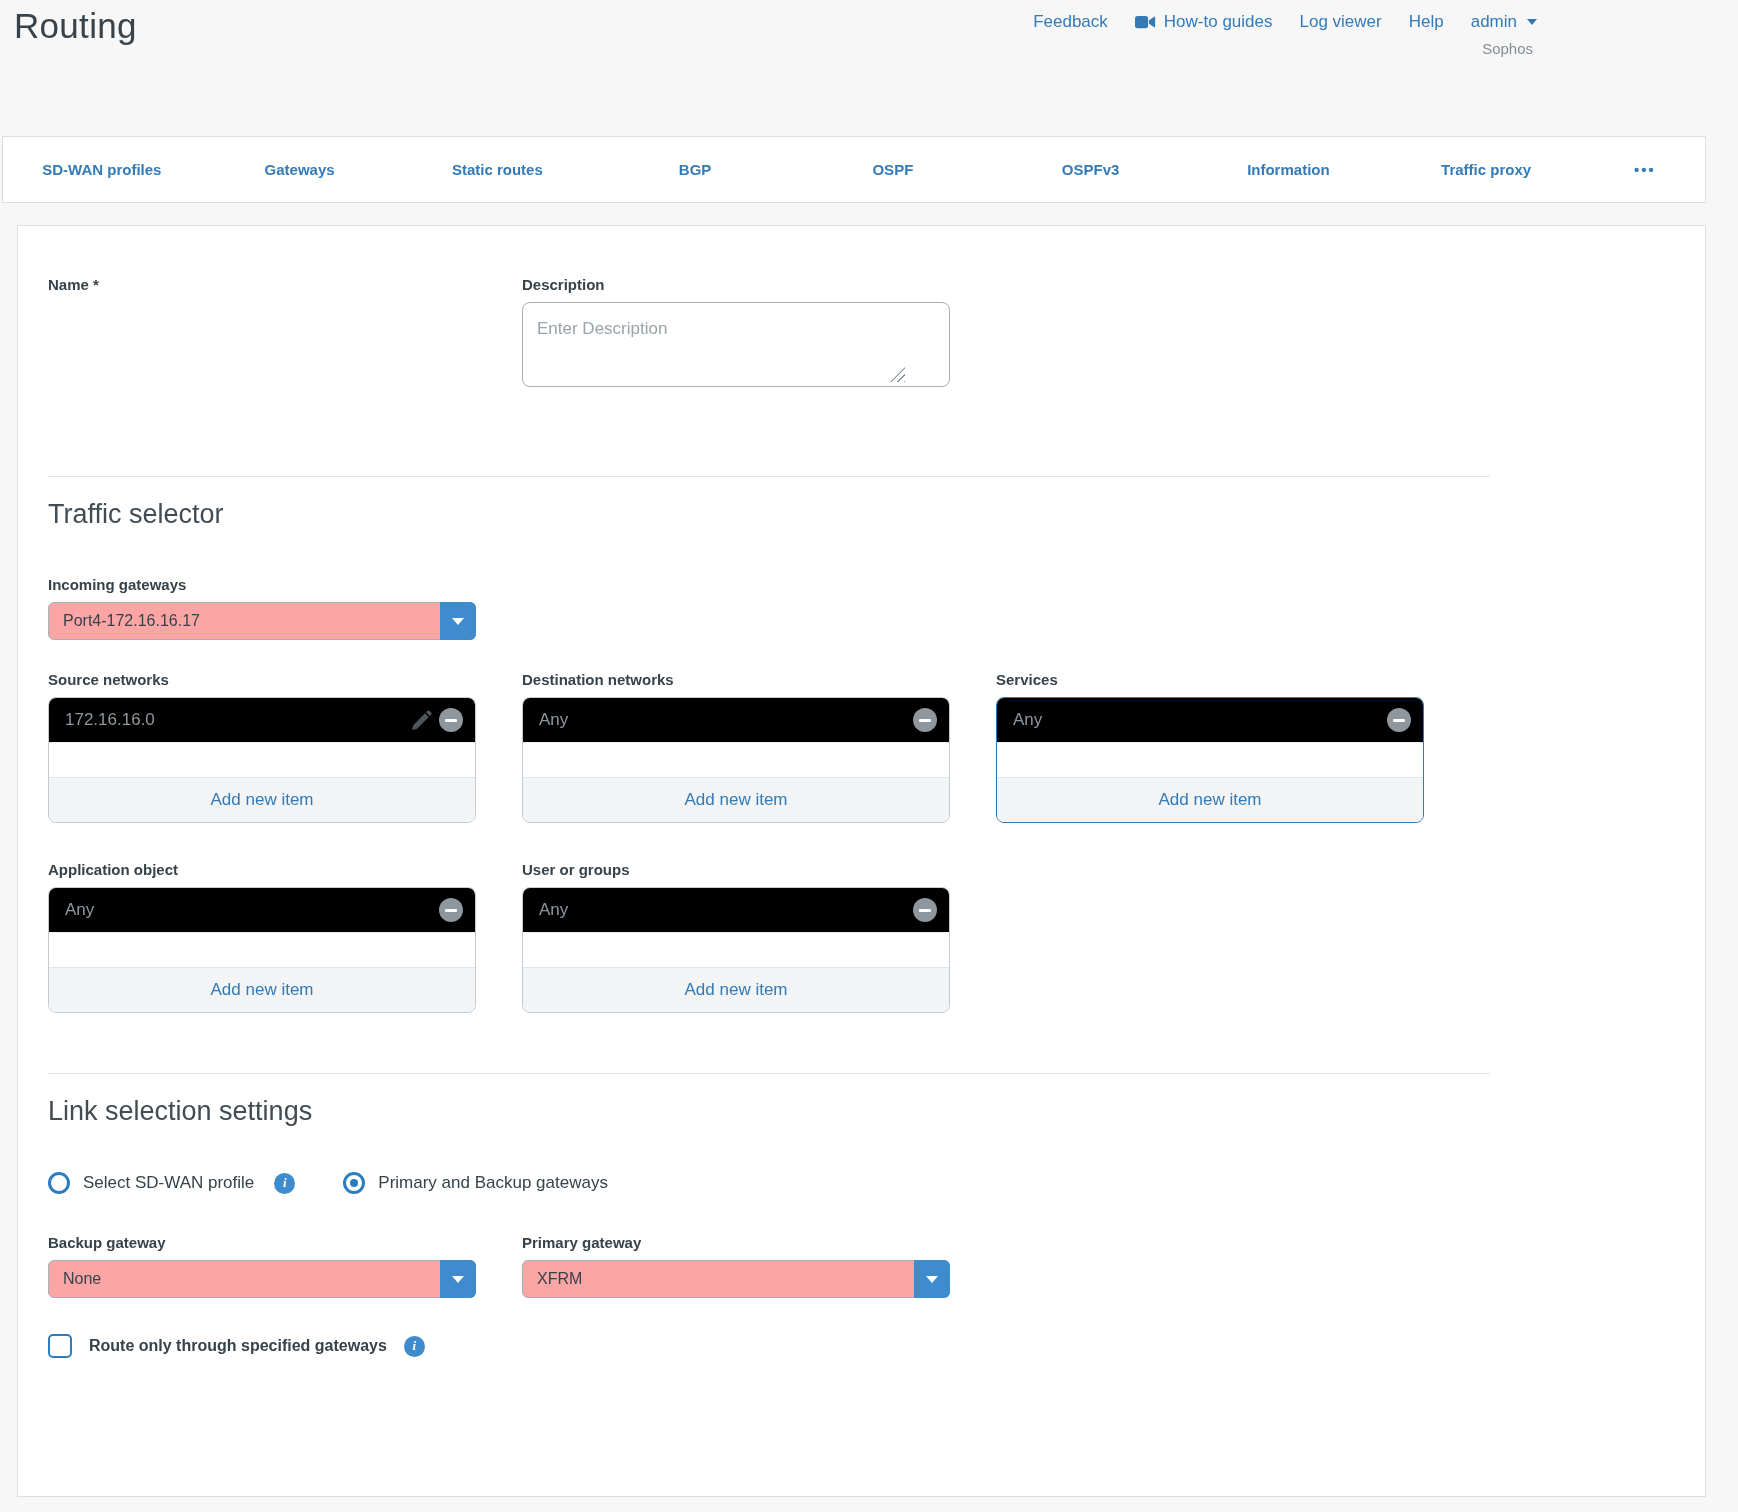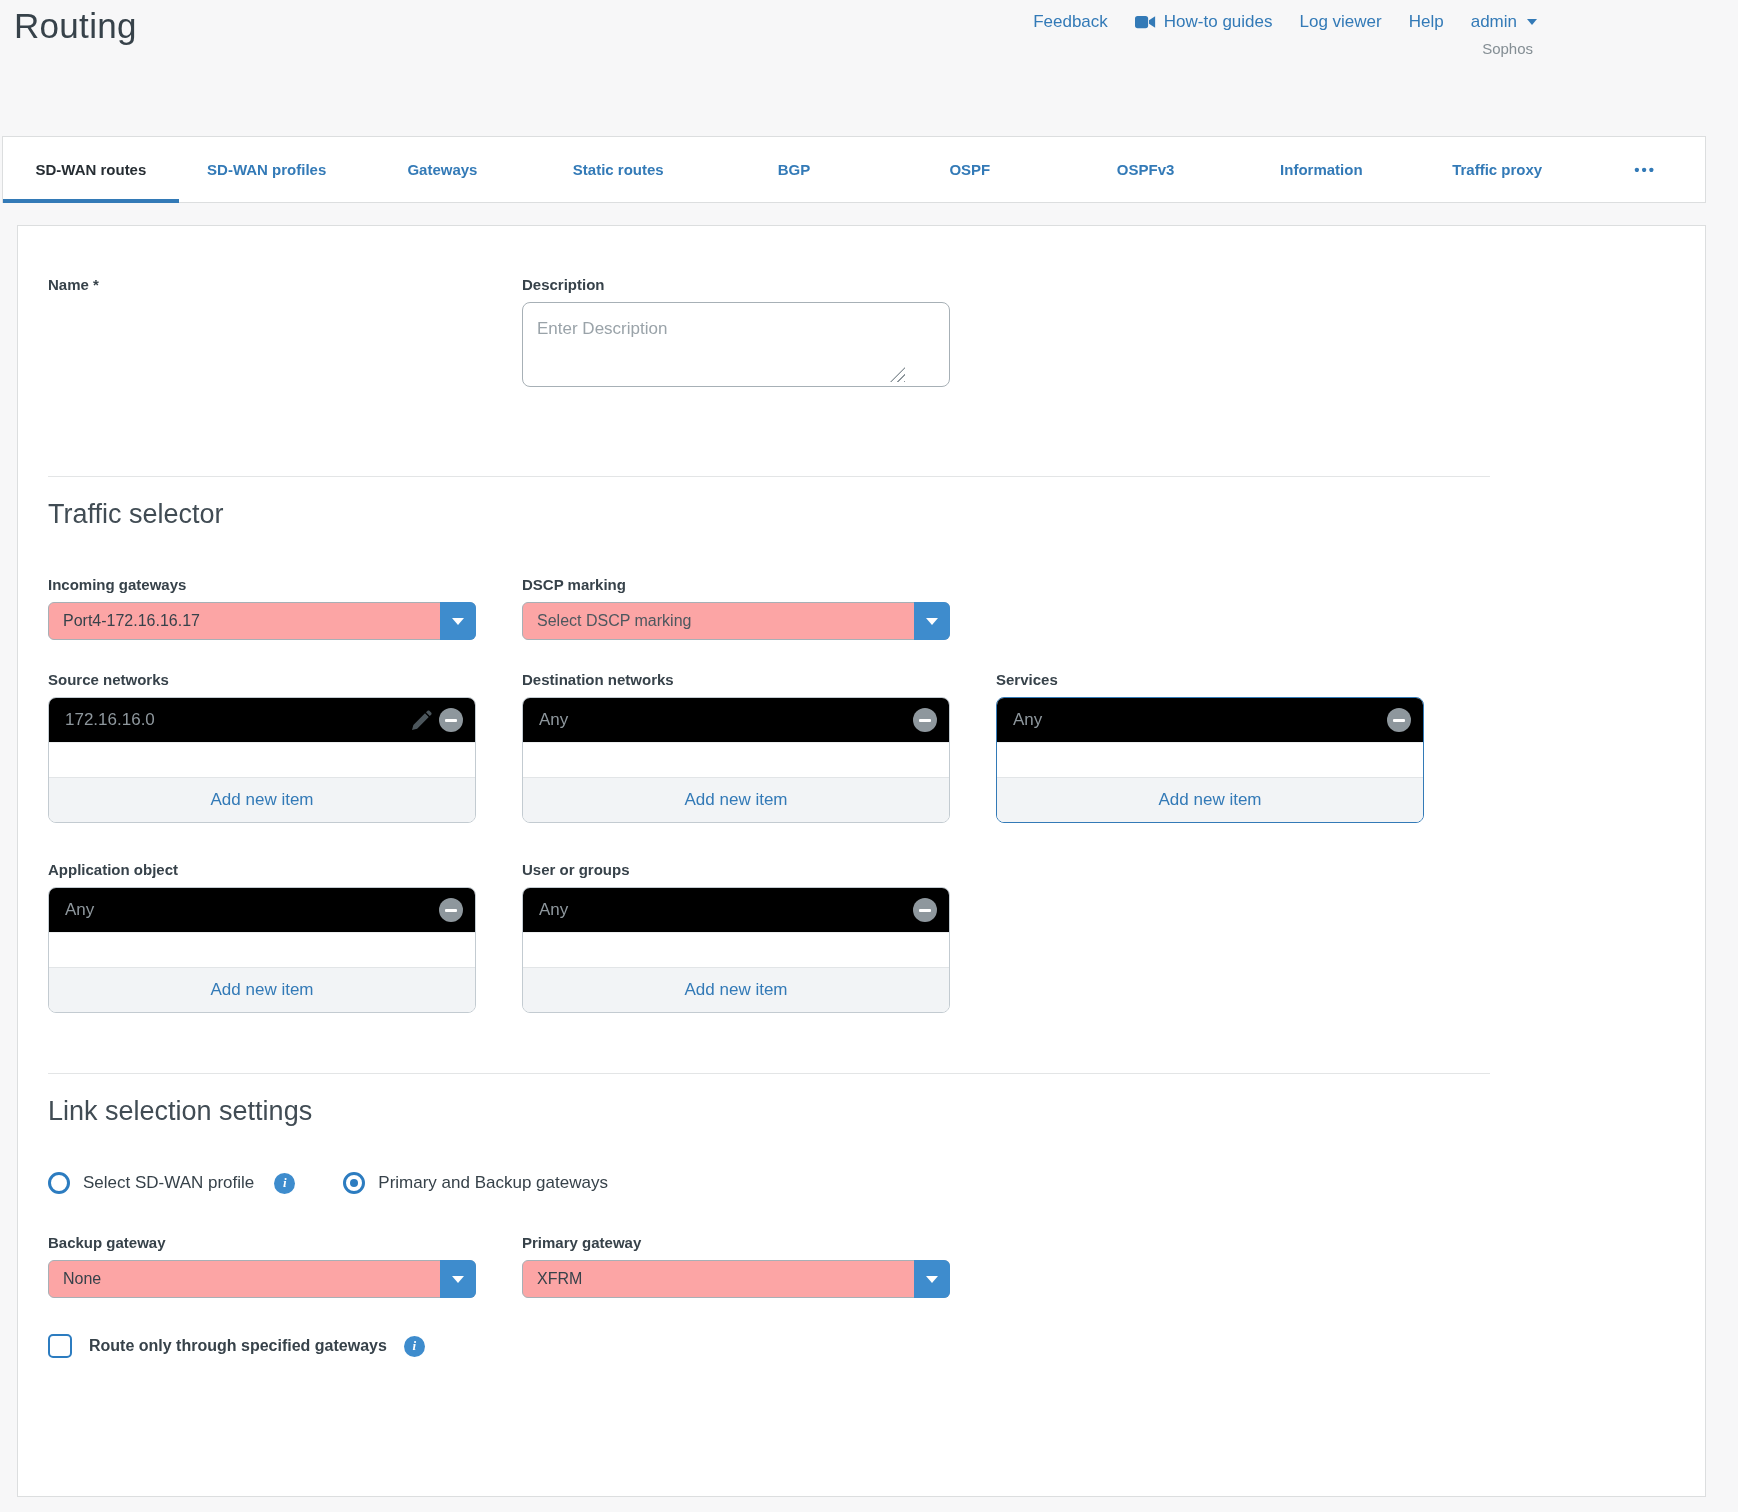--- a/index.html
+++ b/index.html
@@ -188,21 +188,20 @@
     </span>
     <span class="top-link">
       <span>admin</span>
       <span class="caret-down"></span>
     </span>
   </div>
   <div class="brand">Sophos</div>
 </div>
 
 <div class="tabbar">
-  <div class="tab active">SD-WAN routes</div>
   <div class="tab">SD-WAN profiles</div>
   <div class="tab">Gateways</div>
   <div class="tab">Static routes</div>
   <div class="tab">BGP</div>
   <div class="tab">OSPF</div>
   <div class="tab">OSPFv3</div>
   <div class="tab">Information</div>
   <div class="tab">Traffic proxy</div>
   <div class="tab-overflow">•••</div>
 </div>
@@ -230,29 +229,20 @@
     <div class="cols labels-1">
       <div class="col">
         <div class="field-label">Incoming gateways</div>
         <div class="select">
           <div class="select-value">Port4-172.16.16.17</div>
           <div class="select-btn">
             <span class="tri"></span>
           </div>
         </div>
       </div>
-      <div class="col">
-        <div class="field-label">DSCP marking</div>
-        <div class="select">
-          <div class="select-value placeholder">Select DSCP marking</div>
-          <div class="select-btn">
-            <span class="tri"></span>
-          </div>
-        </div>
-      </div>
     </div>
 
     <div class="cols boxes-row">
       <div class="col">
         <div class="field-label">Source networks</div>
         <div class="list-box">
           <div class="item-row">
             <span class="item-text">172.16.16.0</span>
             <span class="item-icons">
               <span class="pencil-icon">

